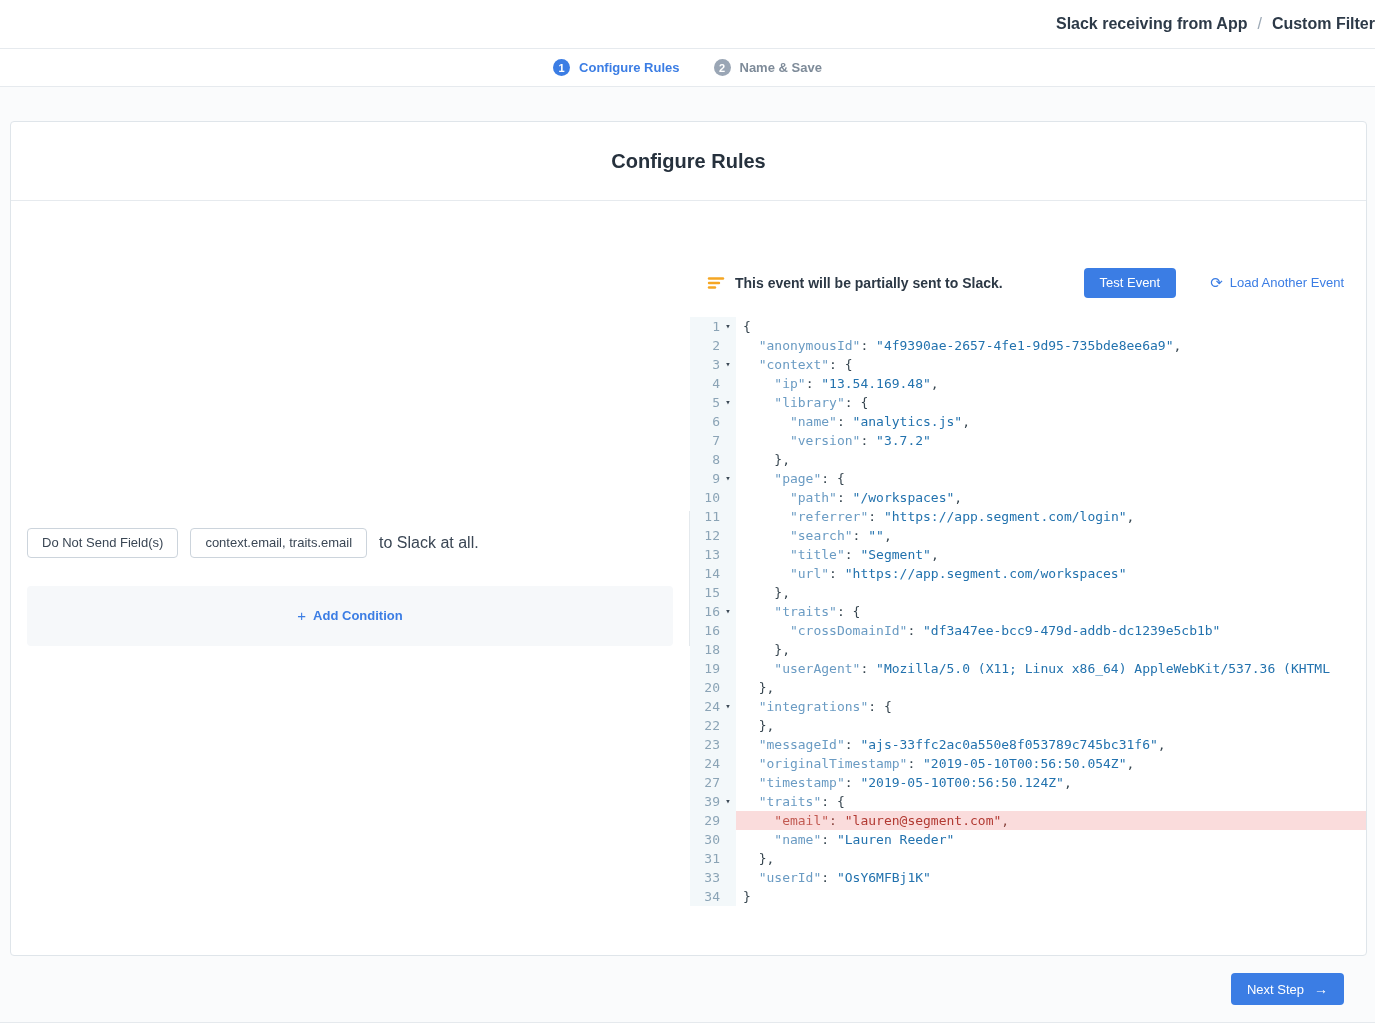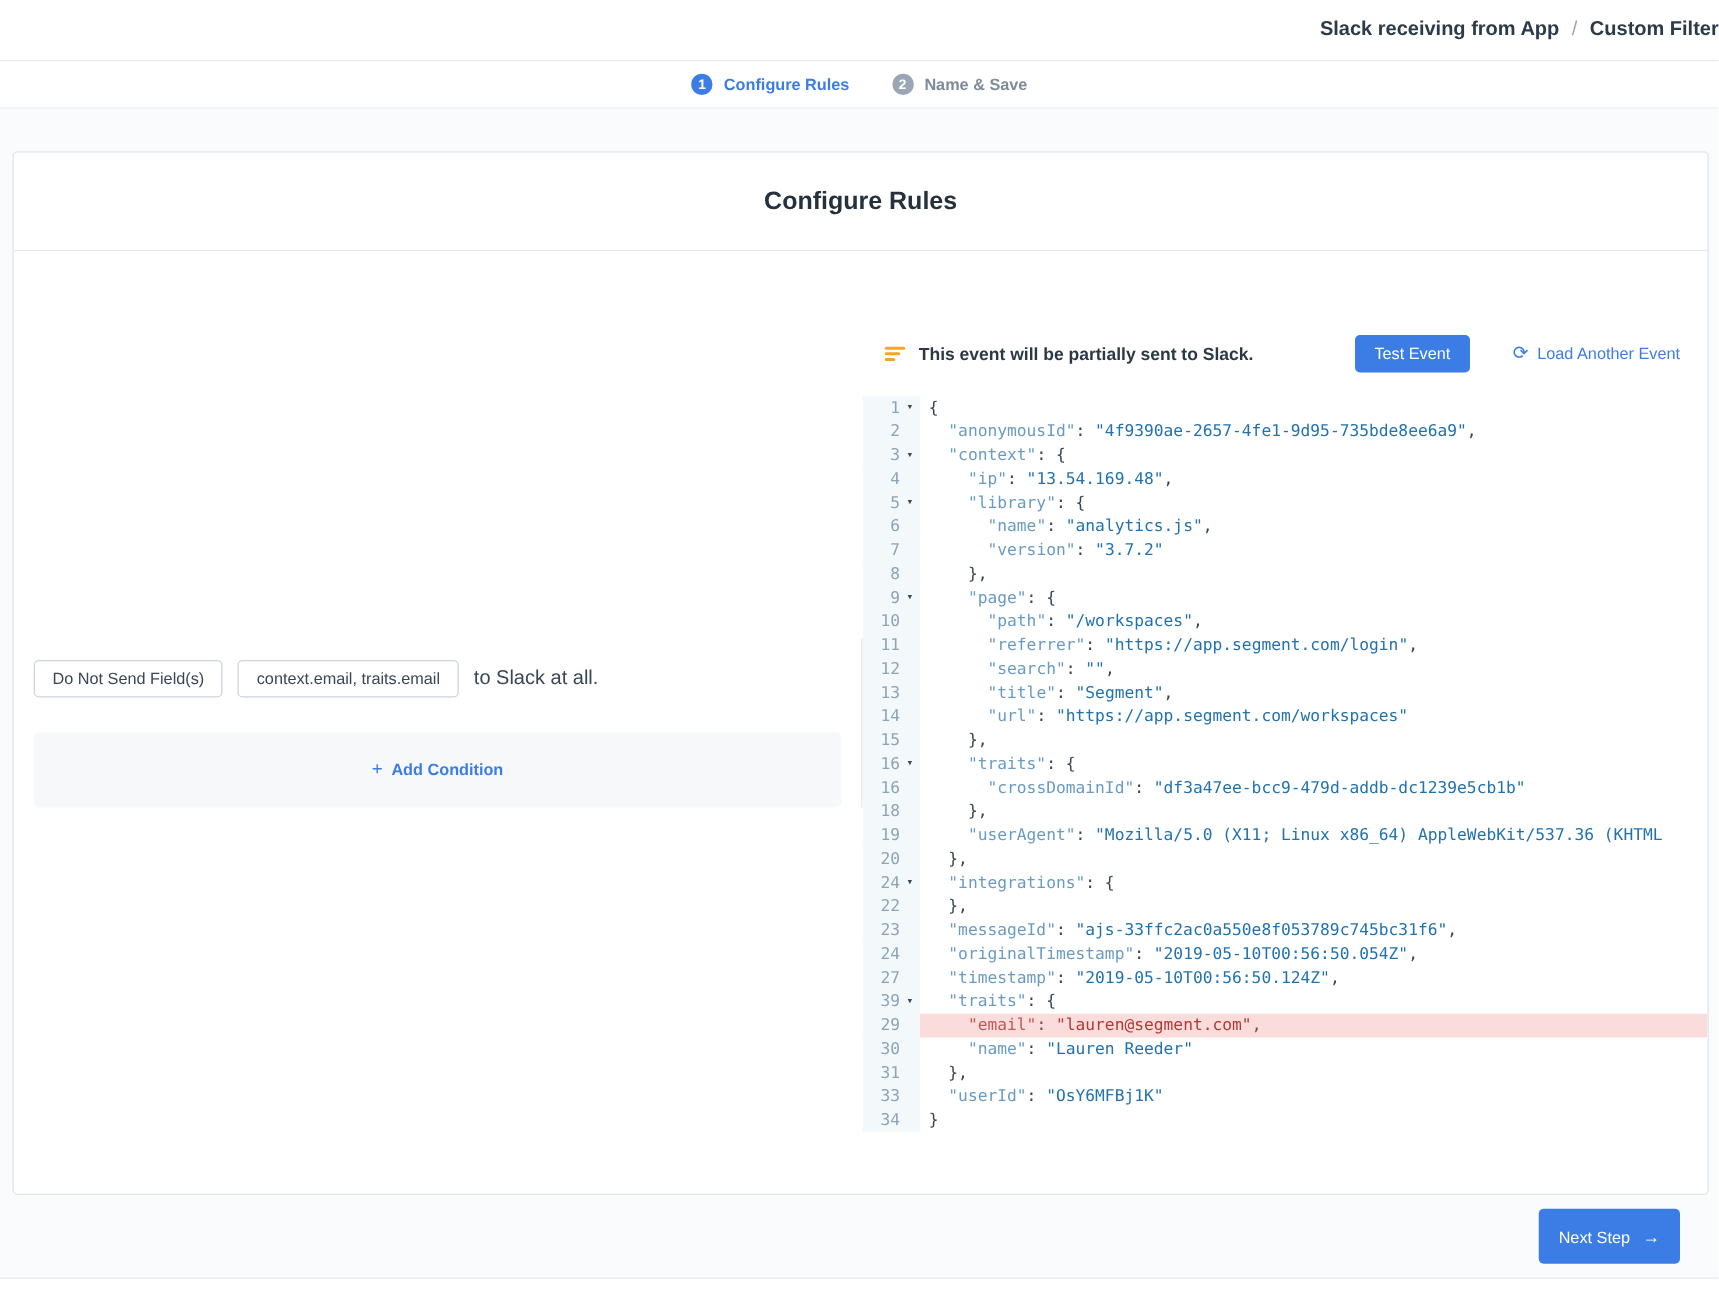--- a/index.html
+++ b/index.html
@@ -97,21 +97,21 @@
   .tok-key { color: #6a9bc3; }
   .tok-str { color: #2272ae; }
   .code-line.hl .code-text { background: #fadcdc; }
   .code-line.hl .tok-key { color: #c25a52; }
   .code-line.hl .tok-str { color: #b23a33; }
   .code-line.hl .tok-pln { color: #8a4640; }
 
   
   .footer-bar { height: 66px; display: flex; align-items: center; justify-content: flex-end; padding-right: 23px; }
   .next-btn {
-    height: 44px; padding: 0 16px; background: #3b7de4; color: #fff; border: none;
+    height: 32px; padding: 0 16px; background: #3b7de4; color: #fff; border: none;
     border-radius: 4px; font-size: 13px; display: flex; align-items: center; gap: 10px;
     cursor: pointer; font-family: "Liberation Sans", sans-serif;
   }
   .next-arrow { font-size: 14px; line-height: 1; }
 </style>
 </head>
 <body>
 
 <header class="topbar">
   <span>Slack receiving from App</span>

